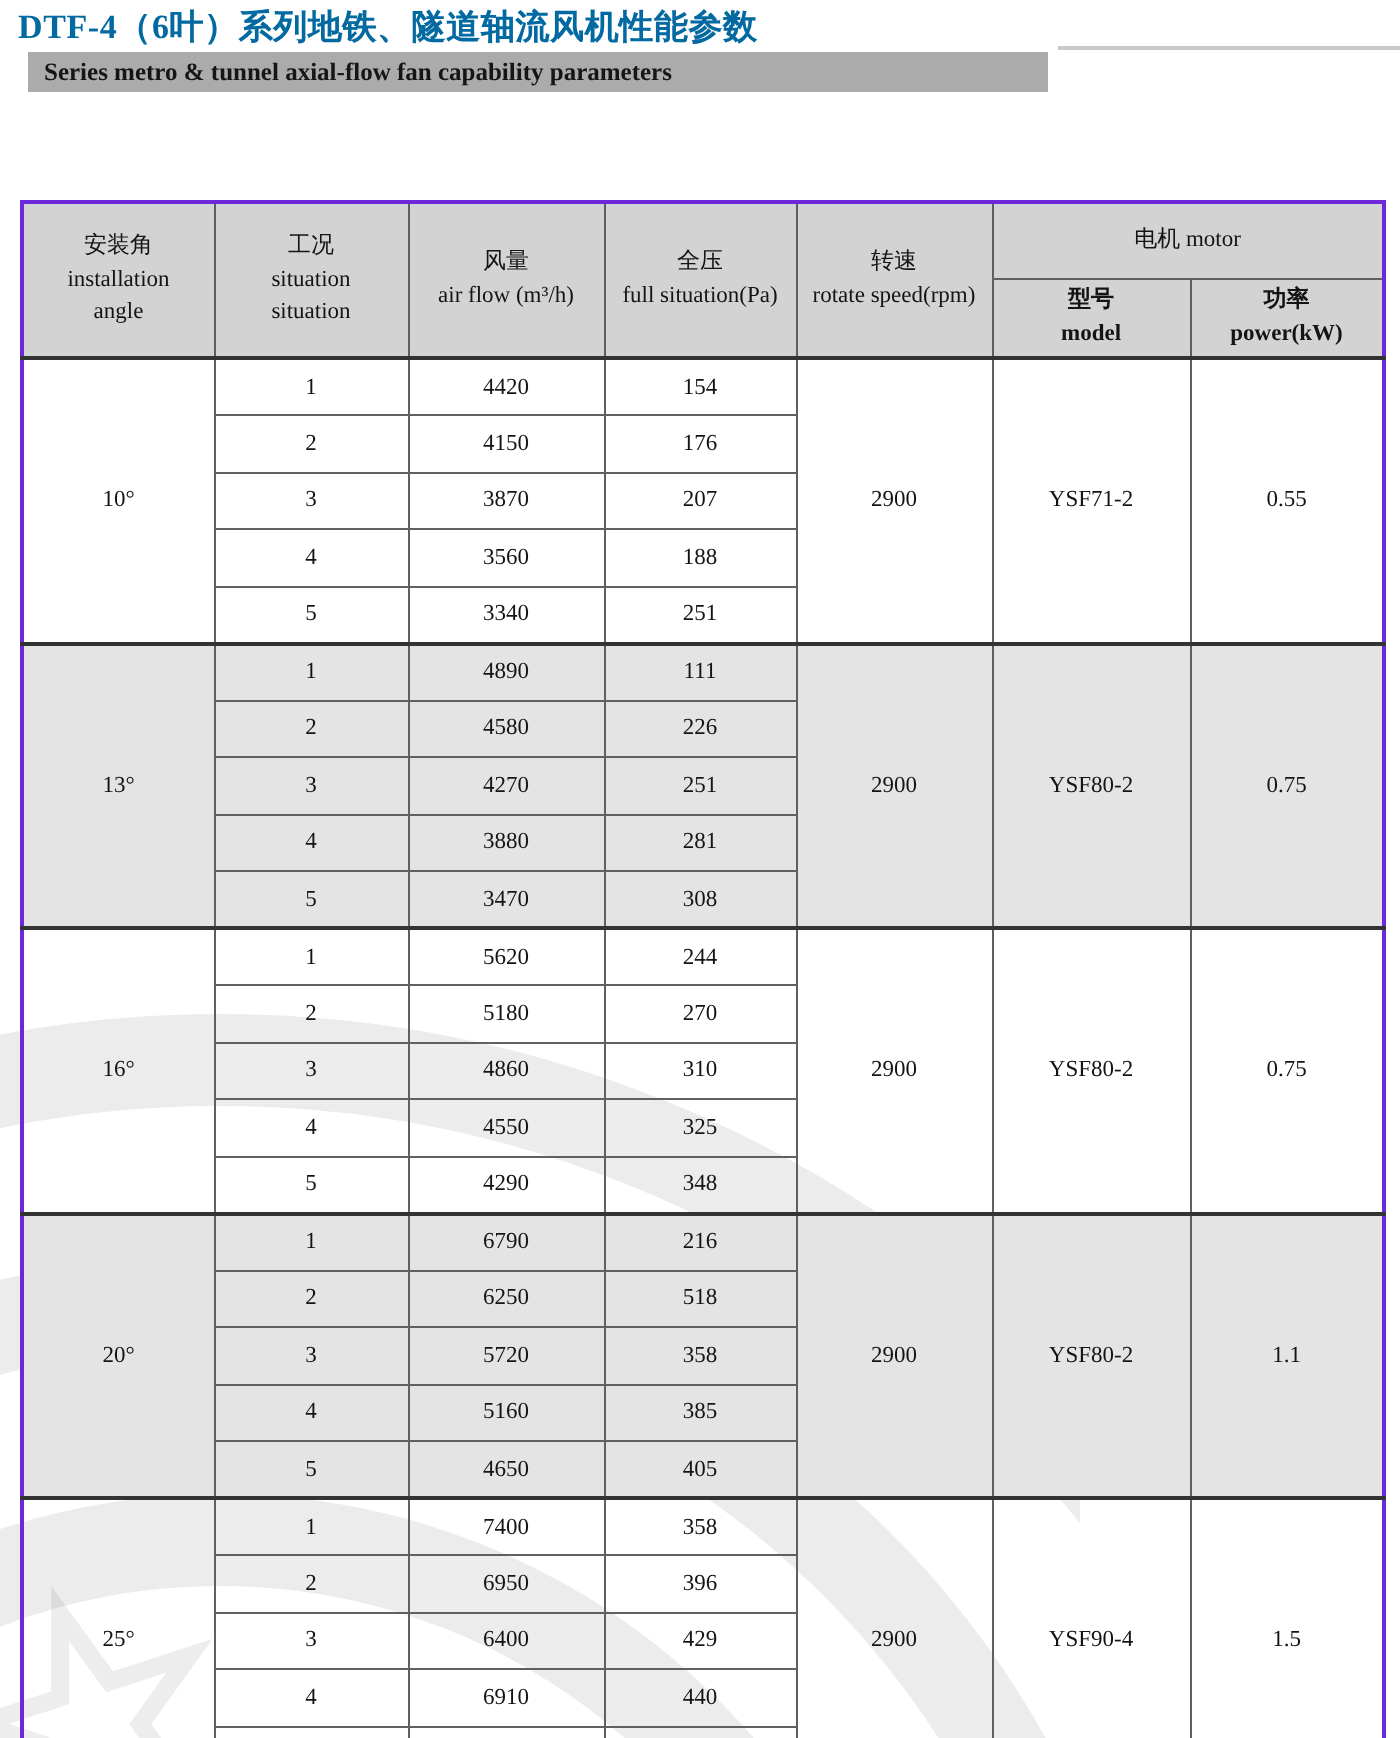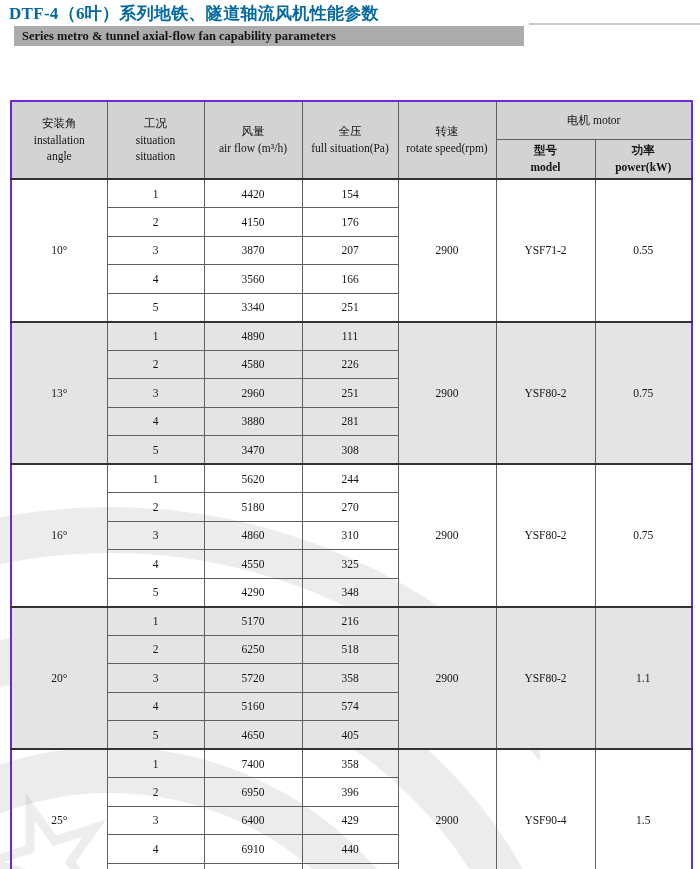--- a/index.html
+++ b/index.html
@@ -143,21 +143,21 @@
         <td>176</td>
       </tr>
       <tr>
         <td>3</td>
         <td>3870</td>
         <td>207</td>
       </tr>
       <tr>
         <td>4</td>
         <td>3560</td>
-        <td>166</td>
+        <td>188</td>
       </tr>
       <tr>
         <td>5</td>
         <td>3340</td>
         <td>251</td>
       </tr>
       <tr class="striped group-first">
         <td rowspan="5">13°</td>
         <td>1</td>
         <td>4890</td>
@@ -166,21 +166,21 @@
         <td rowspan="5">YSF80-2</td>
         <td rowspan="5">0.75</td>
       </tr>
       <tr class="striped">
         <td>2</td>
         <td>4580</td>
         <td>226</td>
       </tr>
       <tr class="striped">
         <td>3</td>
-        <td>2960</td>
+        <td>4270</td>
         <td>251</td>
       </tr>
       <tr class="striped">
         <td>4</td>
         <td>3880</td>
         <td>281</td>
       </tr>
       <tr class="striped">
         <td>5</td>
         <td>3470</td>
@@ -211,40 +211,40 @@
         <td>325</td>
       </tr>
       <tr>
         <td>5</td>
         <td>4290</td>
         <td>348</td>
       </tr>
       <tr class="striped group-first">
         <td rowspan="5">20°</td>
         <td>1</td>
-        <td>5170</td>
+        <td>6790</td>
         <td>216</td>
         <td rowspan="5">2900</td>
         <td rowspan="5">YSF80-2</td>
         <td rowspan="5">1.1</td>
       </tr>
       <tr class="striped">
         <td>2</td>
         <td>6250</td>
         <td>518</td>
       </tr>
       <tr class="striped">
         <td>3</td>
         <td>5720</td>
         <td>358</td>
       </tr>
       <tr class="striped">
         <td>4</td>
         <td>5160</td>
-        <td>574</td>
+        <td>385</td>
       </tr>
       <tr class="striped">
         <td>5</td>
         <td>4650</td>
         <td>405</td>
       </tr>
       <tr class="group-first">
         <td rowspan="5">25°</td>
         <td>1</td>
         <td>7400</td>

